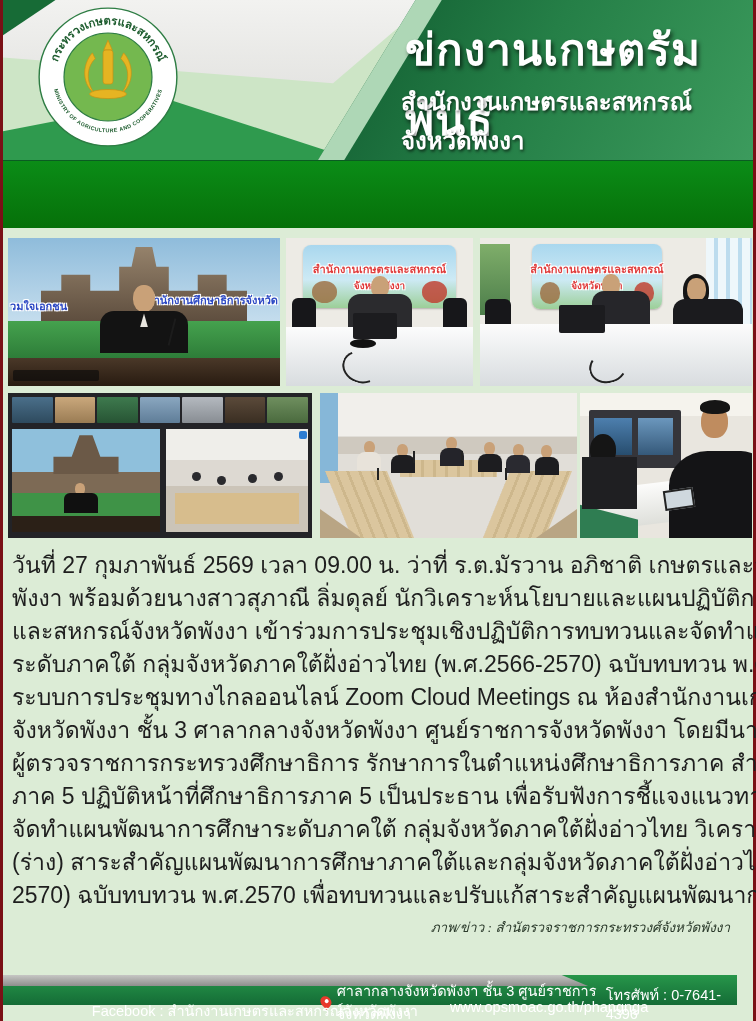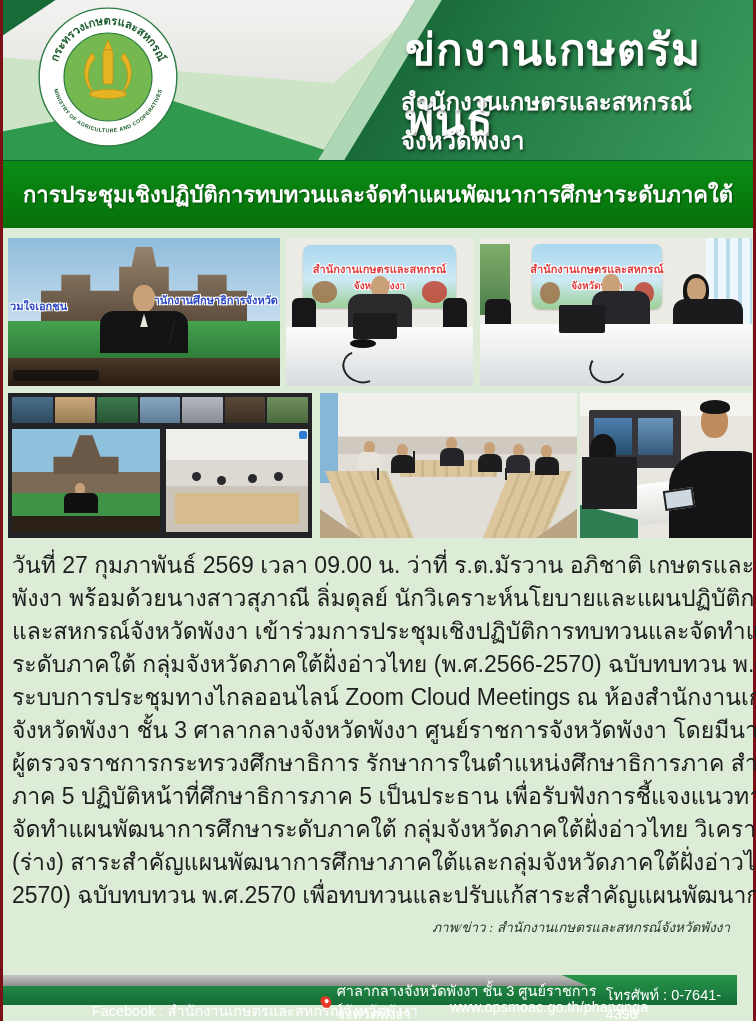--- a/index.html
+++ b/index.html
@@ -172,21 +172,20 @@
         <path d="M61,33 C69,42 68,56 59,62 C65,55 66,44 59,37 Z"></path>
         <ellipse cx="50" cy="62" rx="13" ry="3.2"></ellipse>
       </g>
     </svg>
 
     <div class="hd-title">ข่กงานเกษตรัมพันธ์</div>
     <div class="hd-sub">สำนักงานเกษตรและสหกรณ์จังหวัดพังงา</div>
   </div>
 
   <div class="ttl">
-    <div>การประชุมเชิงปฏิบัติการทบทวนและจัดทำแผนพัฒนาการศึกษาระดับภาคใต้</div>
   </div>
 
   <div class="ph">
 
     <div class="photo" style="left:5px;top:10px;width:272px;height:148px;">
       <div class="abs sky"></div>
       <div class="abs temple"></div>
       <div class="abs lawn"></div>
       <div class="abs desk"></div>
       <div class="abs ov-lbl" style="left:2px;top:40%;">วมใจเอกชน</div>
@@ -315,21 +314,21 @@
         <div class="tline">และสหกรณ์จังหวัดพังงา เข้าร่วมการประชุมเชิงปฏิบัติการทบทวนและจัดทำแผนพัฒนาการศึกษา</div>
         <div class="tline">ระดับภาคใต้ กลุ่มจังหวัดภาคใต้ฝั่งอ่าวไทย (พ.ศ.2566-2570) ฉบับทบทวน พ.ศ.2570 ผ่าน</div>
         <div class="tline">ระบบการประชุมทางไกลออนไลน์ Zoom Cloud Meetings ณ ห้องสำนักงานเกษตรและสหกรณ์</div>
         <div class="tline">จังหวัดพังงา ชั้น 3 ศาลากลางจังหวัดพังงา ศูนย์ราชการจังหวัดพังงา โดยมีนายเอกราช ชวีวัฒน์</div>
         <div class="tline">ผู้ตรวจราชการกระทรวงศึกษาธิการ รักษาการในตำแหน่งศึกษาธิการภาค สำนักงานศึกษาธิการ</div>
         <div class="tline">ภาค 5 ปฏิบัติหน้าที่ศึกษาธิการภาค 5 เป็นประธาน เพื่อรับฟังการชี้แจงแนวทางการทบทวนและ</div>
         <div class="tline">จัดทำแผนพัฒนาการศึกษาระดับภาคใต้ กลุ่มจังหวัดภาคใต้ฝั่งอ่าวไทย วิเคราะห์ความคิดเห็น</div>
         <div class="tline">(ร่าง) สาระสำคัญแผนพัฒนาการศึกษาภาคใต้และกลุ่มจังหวัดภาคใต้ฝั่งอ่าวไทย (พ.ศ.2566-</div>
         <div class="tline">2570) ฉบับทบทวน พ.ศ.2570 เพื่อทบทวนและปรับแก้สาระสำคัญแผนพัฒนาการศึกษาภาคใต้</div>
       </div>
-    <div class="credit">ภาพ/ข่าว : สำนักงานเกษตรและสหกรณ์จังหวัดพังงา</div>
+    <div class="credit">ภาพ/ข่าว : สำนัตรวจราชการกระทรวงศ์จังหวัดพังงา</div>
   </div>
 
   <div class="ft">
     <div class="ft-gray"></div>
     <div class="ft-row1">
       <span class="addr">
         <span class="pin"></span>
         <span>ศาลากลางจังหวัดพังงา ชั้น 3  ศูนย์ราชการจังหวัดพังงา</span>
       </span>
       <span>โทรศัพท์ : 0-7641-4396</span>

